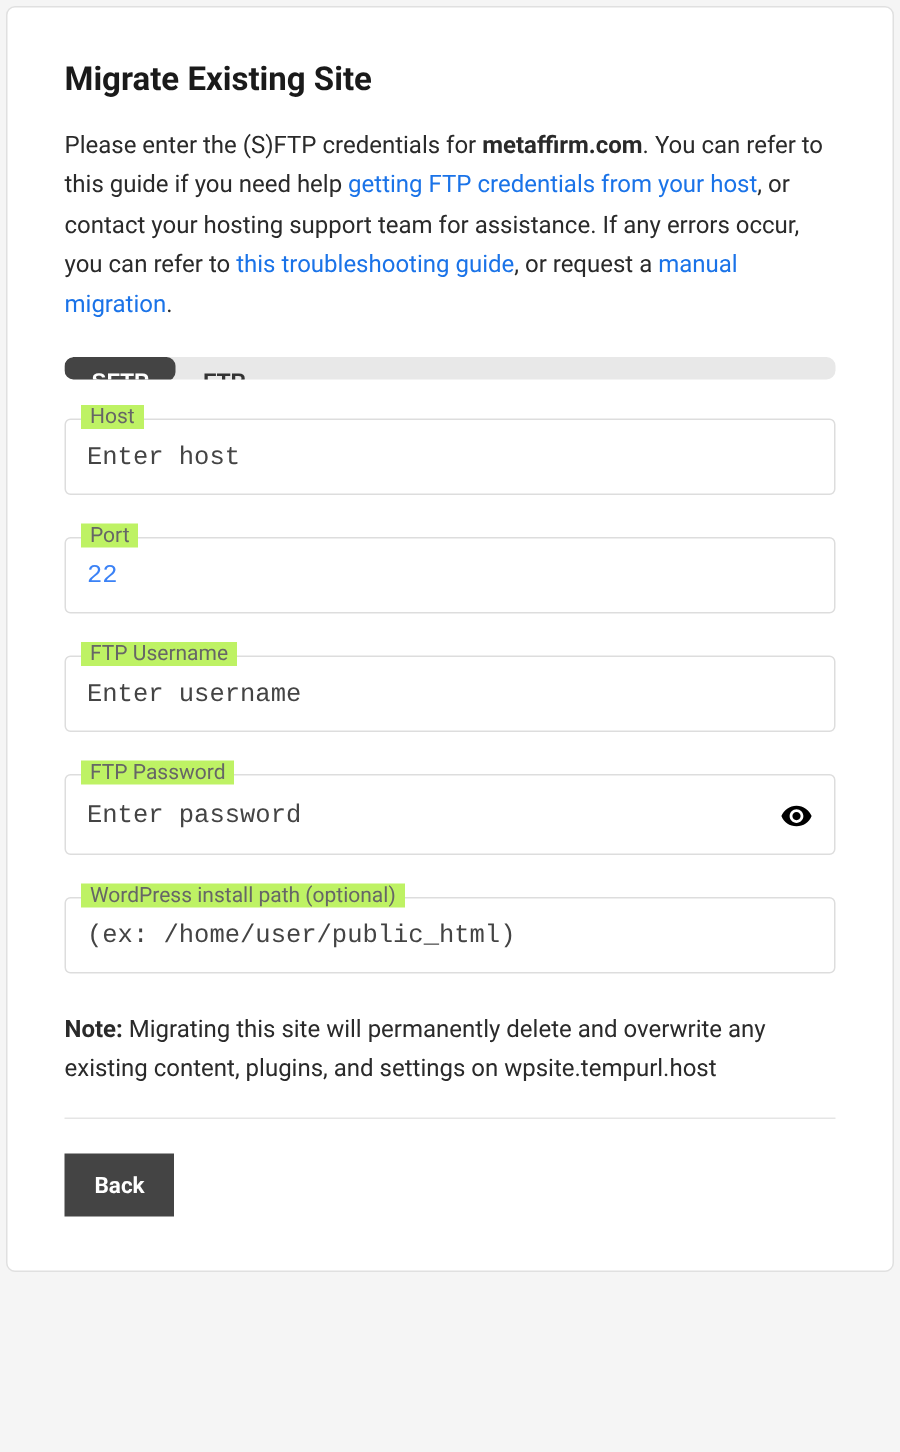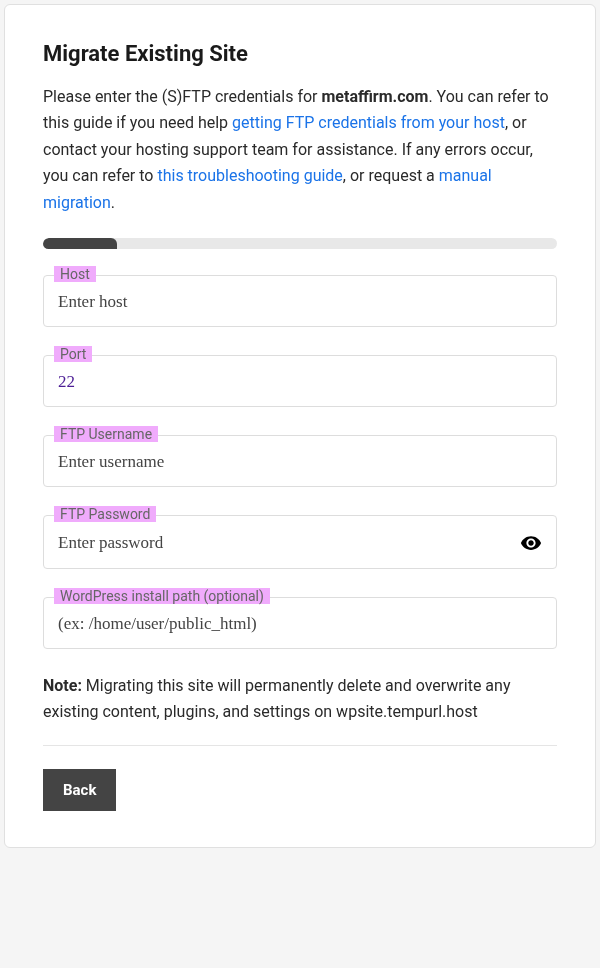--- a/index.html
+++ b/index.html
@@ -7,22 +7,22 @@
     .card { background: #fff; border: 1px solid #e0e0e0; border-radius: 6px; padding: 36px 38px; height: 844px; display: flex; flex-direction: column; }
     .title { font-size: 22px; font-weight: 700; color: #1a1a1a; margin-bottom: 18px; }
     .intro { font-size: 16px; line-height: 1.65; color: #2a2a2a; margin-bottom: 22px; }
     .intro strong { font-weight: 700; }
     .intro a { color: #1a73e8; text-decoration: none; }
     .tabs { display: inline-flex; background: #e8e8e8; border-radius: 6px; padding: 0; margin-bottom: 26px; overflow: hidden; }
     .tab { padding: 8px 18px; font-size: 15px; font-weight: 700; border: none; cursor: pointer; background: transparent; color: #333; }
     .tab.active { background: #444; color: #fff; border-radius: 6px; }
     .fields { display: flex; flex-direction: column; gap: 28px; }
     .field { position: relative; border: 1px solid #ddd; border-radius: 4px; padding: 16px 14px 14px; display: flex; align-items: center; }
-    .field-label { position: absolute; top: -10px; left: 10px; background: #f0abfc; padding: 0 6px; font-size: 14px; color: #666; }
-    .field-input { border: none; outline: none; width: 100%; font-size: 17px; color: #4c1d95; background: transparent; font-family: Liberation Serif, serif; }
+    .field-label { position: absolute; top: -10px; left: 10px; background: #bef264; padding: 0 6px; font-size: 14px; color: #666; }
+    .field-input { border: none; outline: none; width: 100%; font-size: 17px; color: #3b82f6; background: transparent; font-family: Liberation Mono, monospace; }
     .field-input::placeholder { color: #444; }
     .eye-icon { width: 22px; height: 22px; margin-left: 8px; cursor: pointer; flex-shrink: 0; }
     .note { font-size: 16px; line-height: 1.6; color: #2a2a2a; margin-top: 24px; }
     .note-label { font-weight: 700; }
     .spacer { flex: 1; }
     .divider { height: 1px; background: #e5e5e5; margin-top: 20px; margin-bottom: 24px; }
     .footer { display: flex; align-items: center; }
     .btn { border: none; border-radius: 0; padding: 12px 20px; font-size: 15px; font-weight: 700; cursor: pointer; font-family: inherit; }
     .btn-dark { background: #444; color: #fff; }
     .btn-light { background: #e0e0e0; color: #555; }

